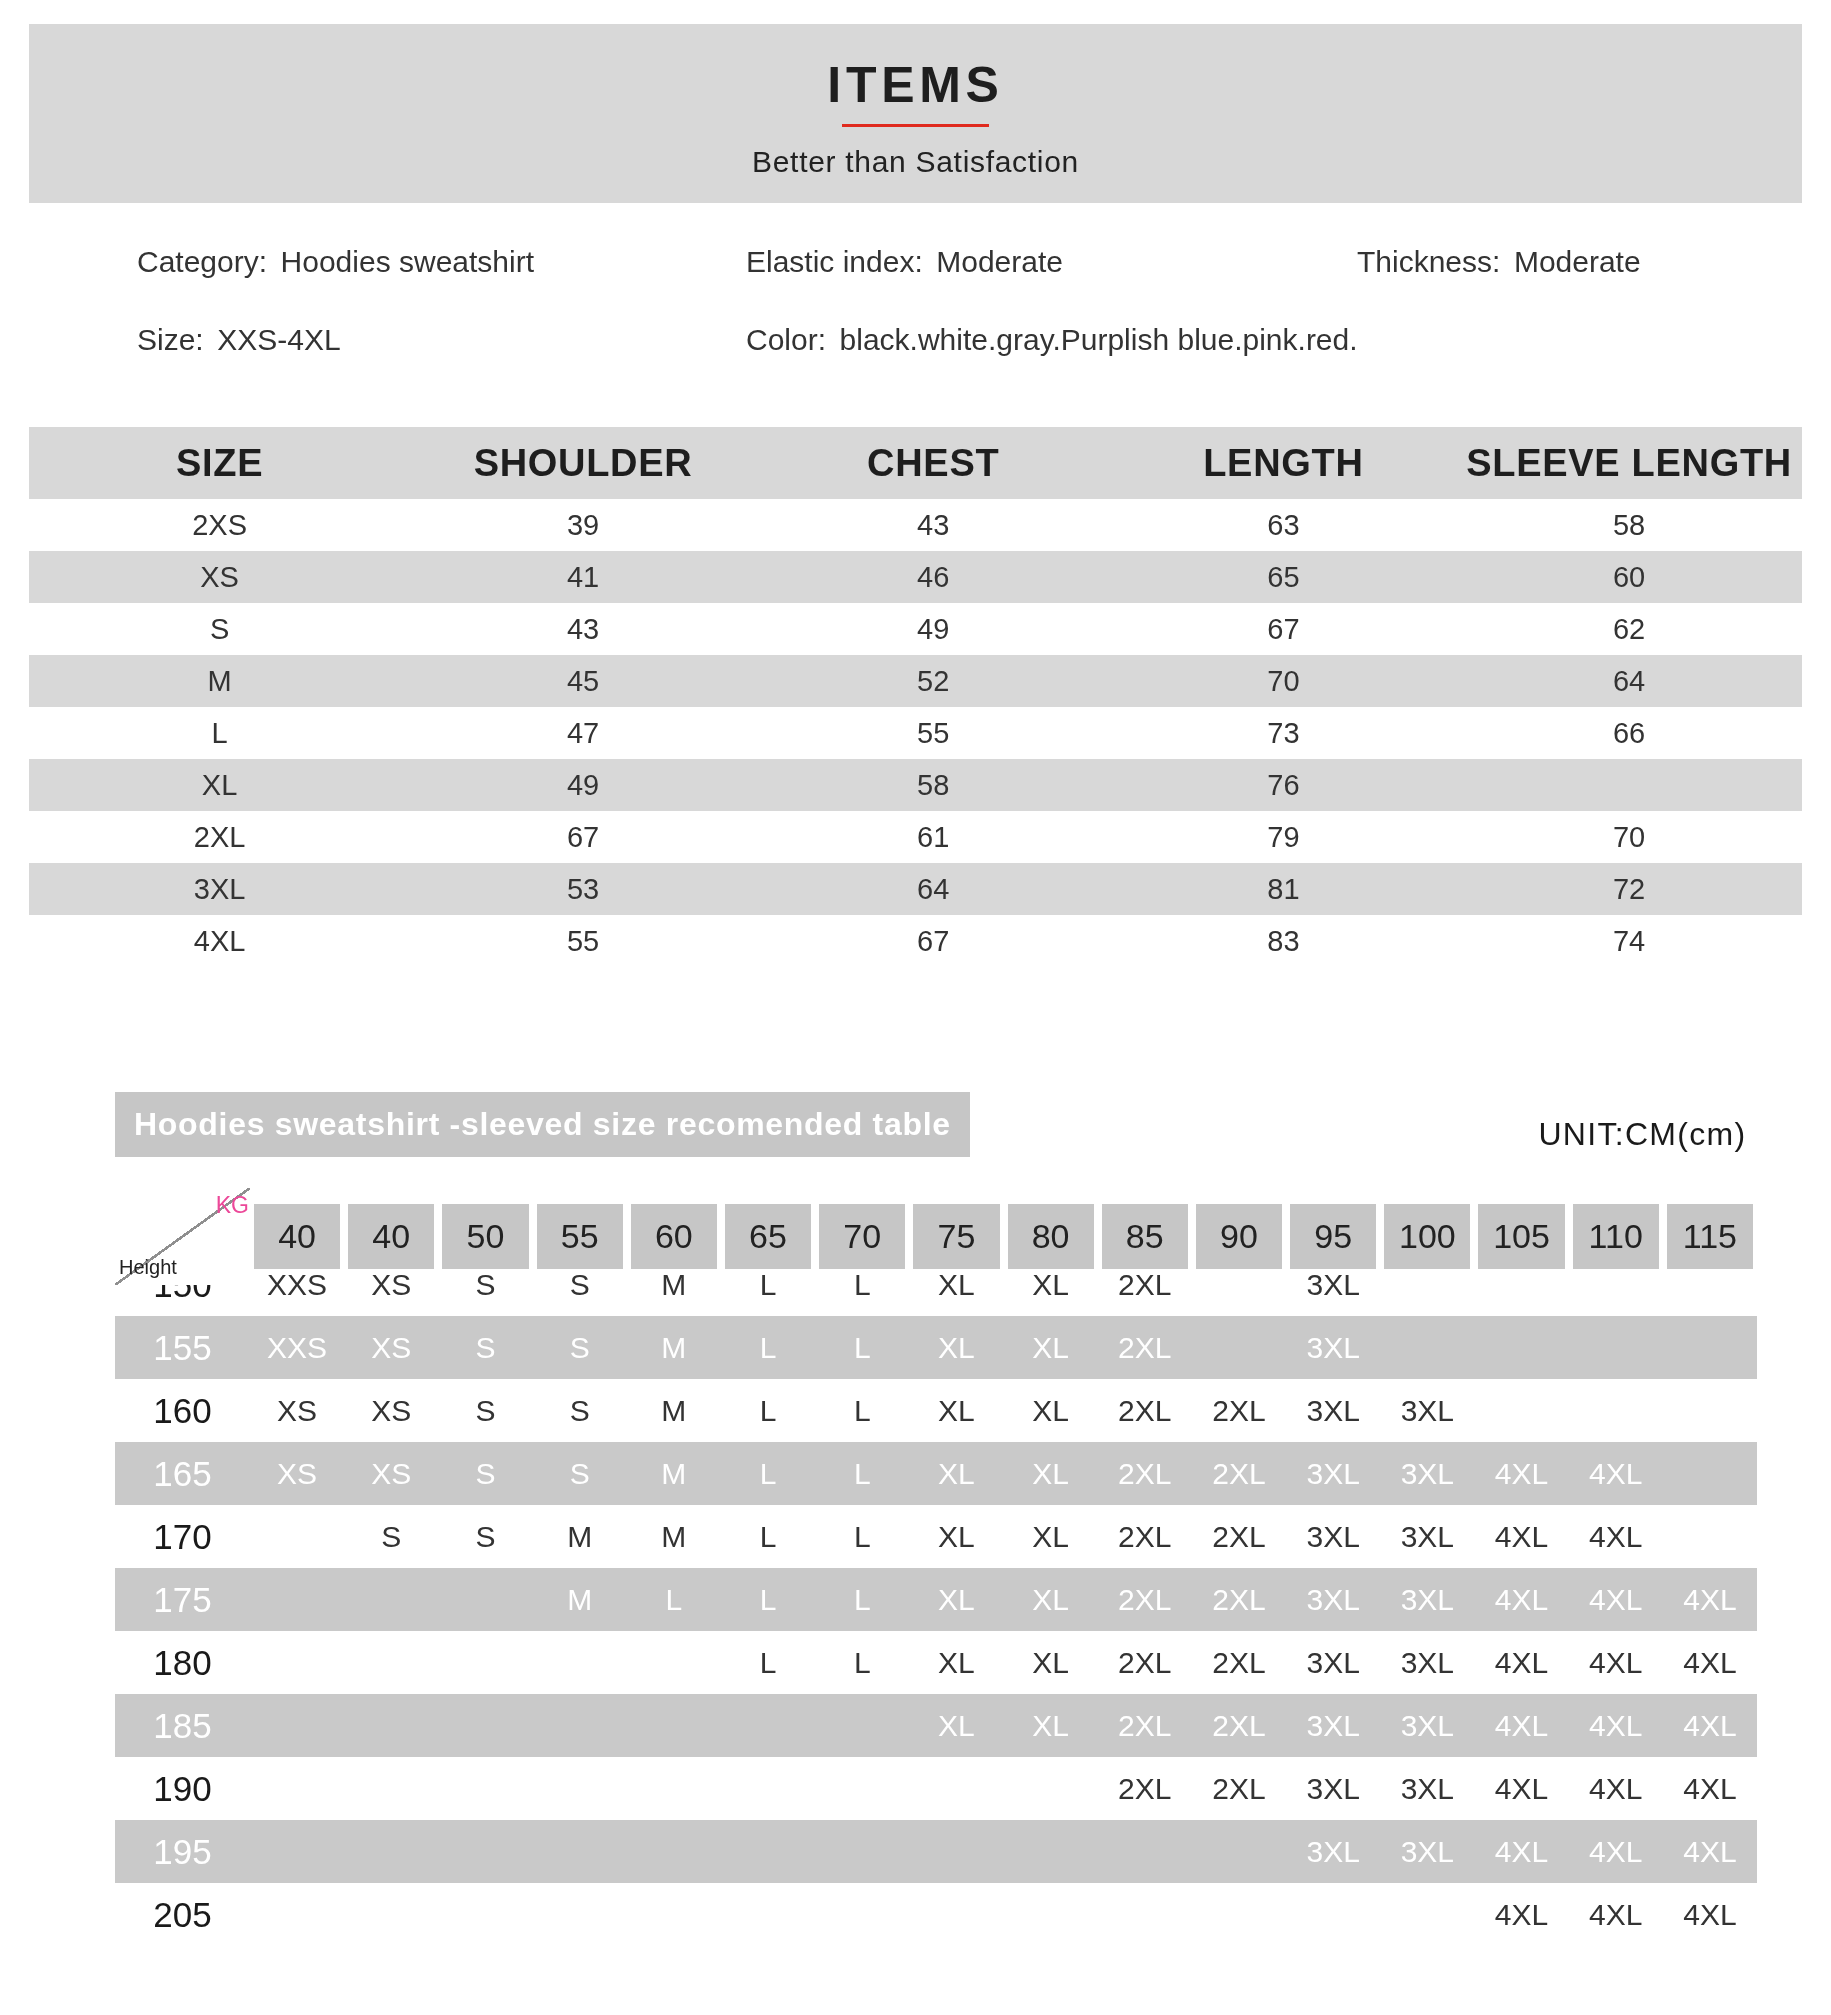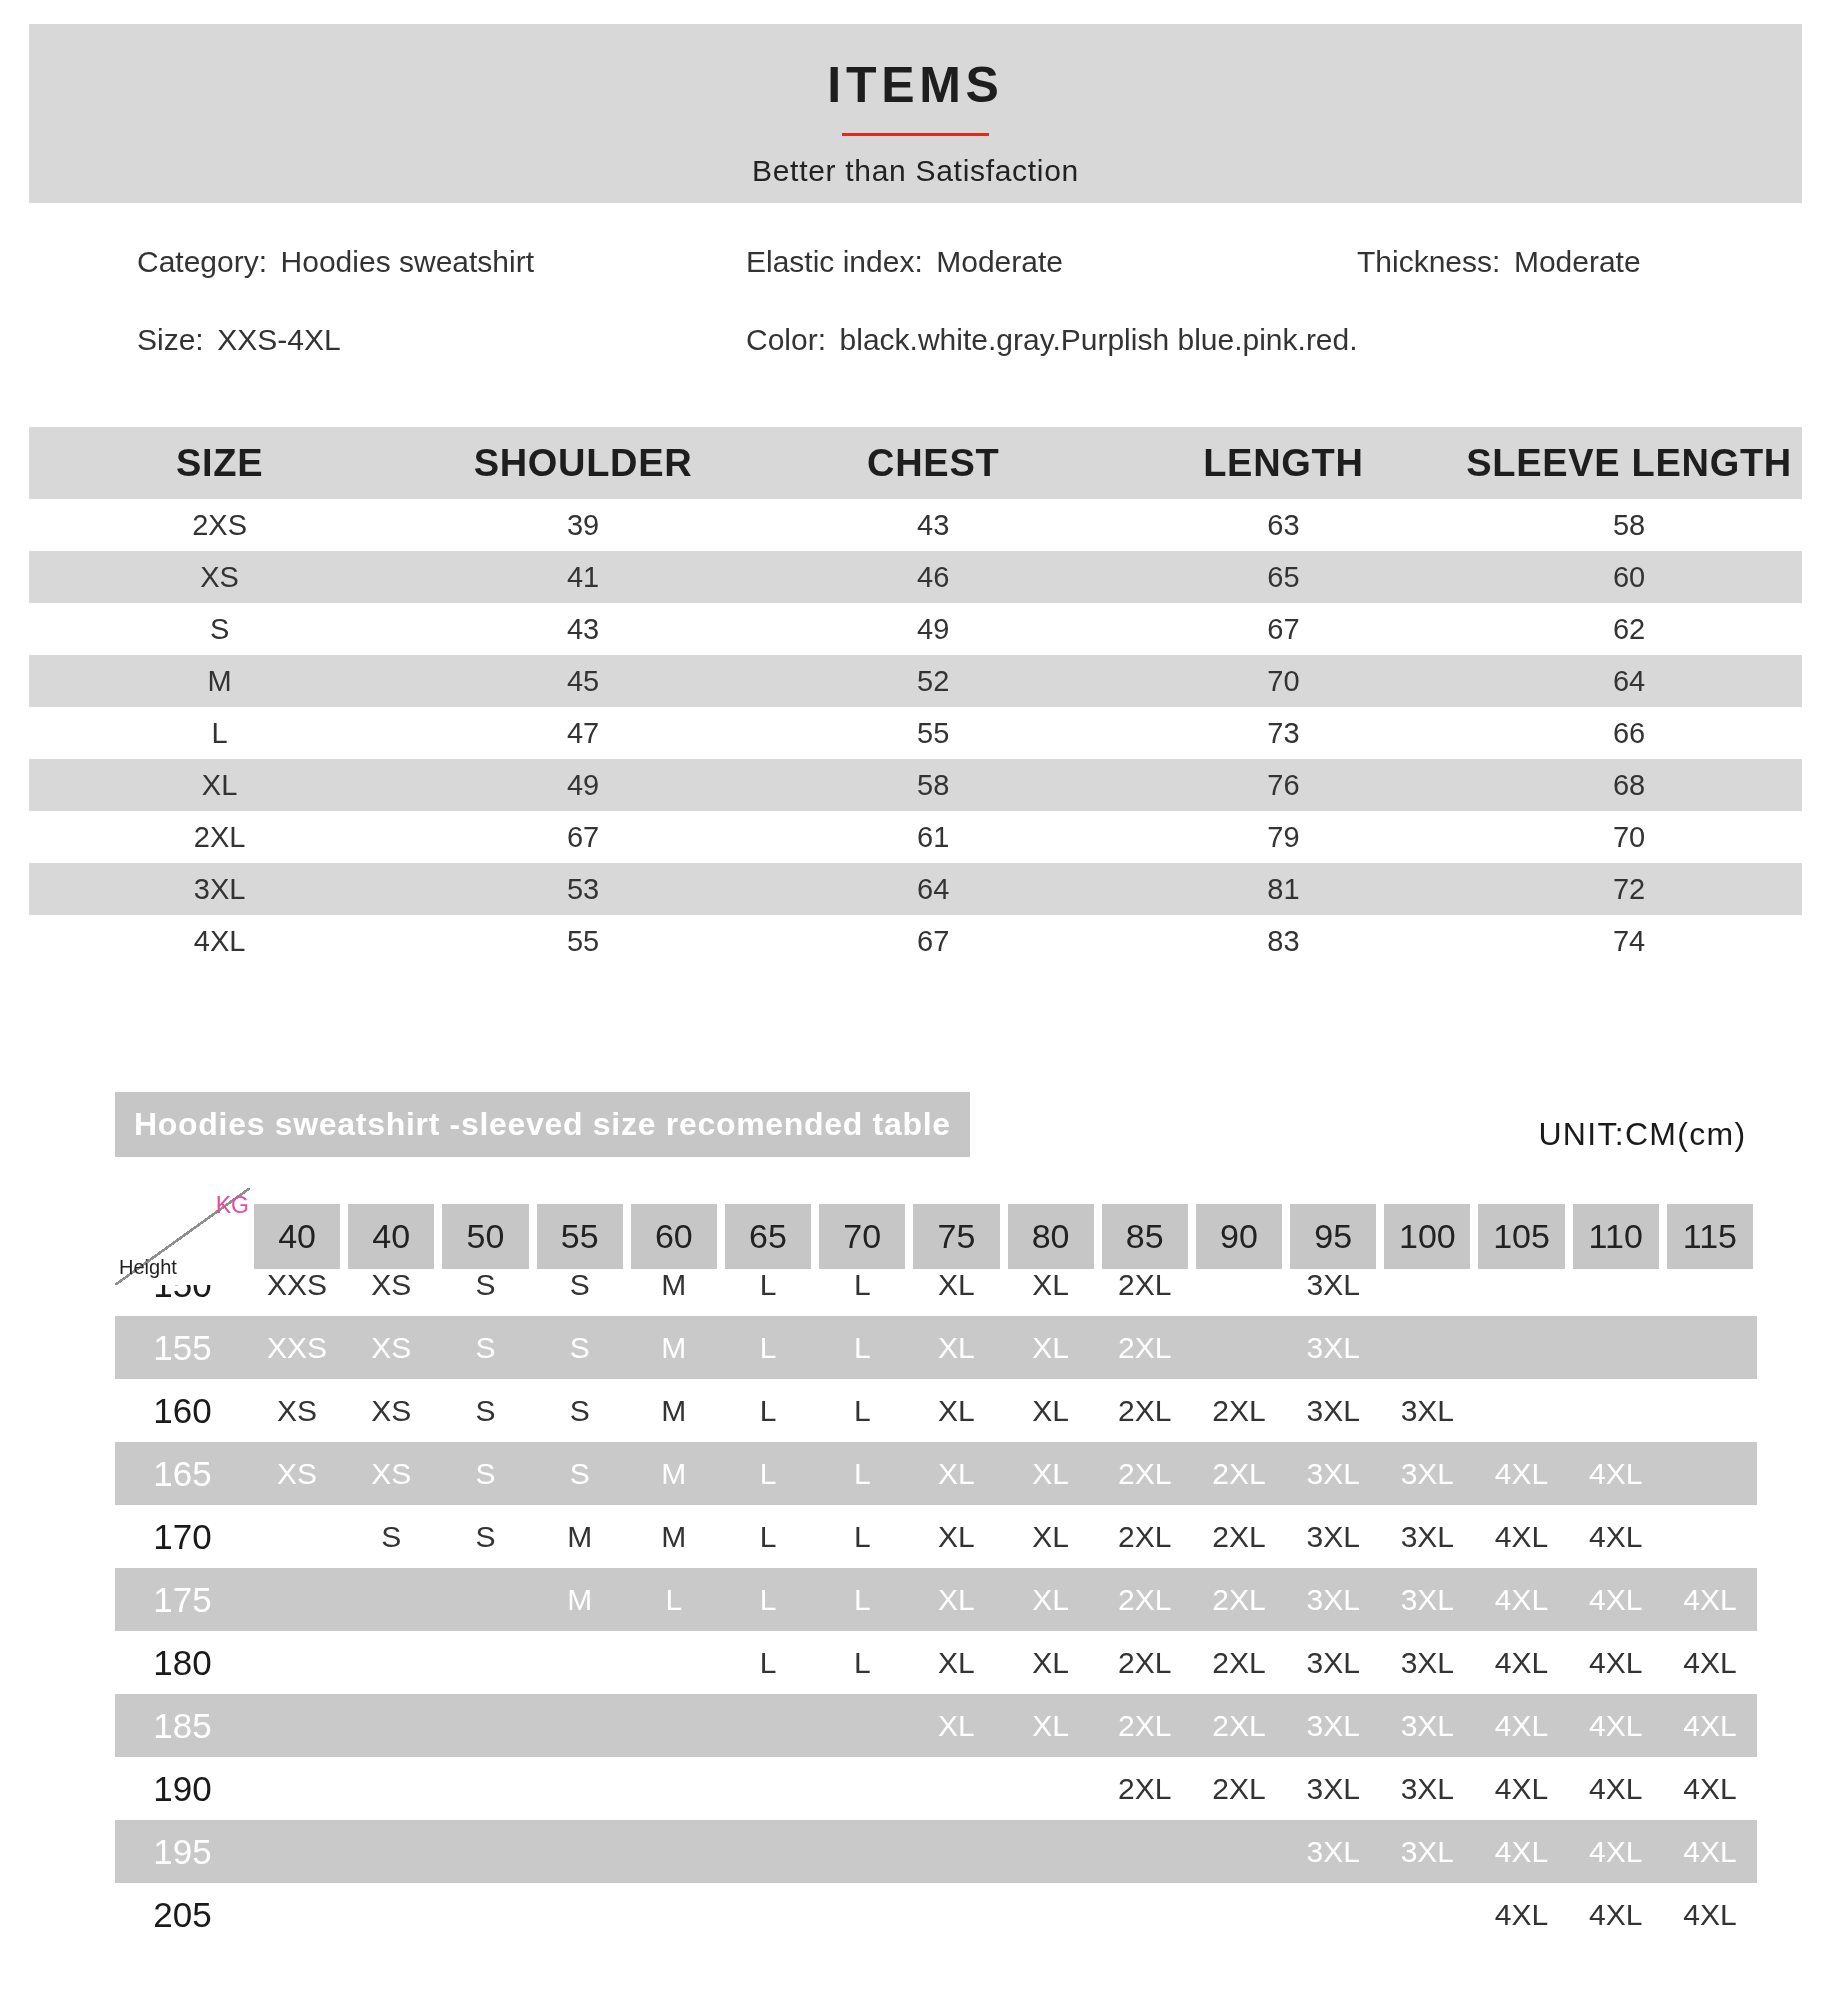--- a/index.html
+++ b/index.html
@@ -18,21 +18,21 @@
     margin: 24px 29px 0;
     height: 179px;
     background: #d8d8d8;
     display: flex;
     flex-direction: column;
     align-items: center;
     justify-content: center;
     padding-top: 4px;
   }
   .hero h1 {
-    margin: 13px;
+    margin: 4px;
     font-size: 50px;
     font-weight: 700;
     letter-spacing: 4.7px;
     color: #1e1e1e;
   }
   .red-line {
     width: 147px;
     height: 3.4px;
     background: #e02a1e;
     margin: 5.4px 0 17.5px;
@@ -226,21 +226,20 @@
           <div class="st-cell">47</div>
           <div class="st-cell">55</div>
           <div class="st-cell">73</div>
           <div class="st-cell">66</div>
         </div>
         <div class="st-row st-data striped">
           <div class="st-cell">XL</div>
           <div class="st-cell">49</div>
           <div class="st-cell">58</div>
           <div class="st-cell">76</div>
-          <div class="st-cell">68</div>
         </div>
         <div class="st-row st-data">
           <div class="st-cell">2XL</div>
           <div class="st-cell">67</div>
           <div class="st-cell">61</div>
           <div class="st-cell">79</div>
           <div class="st-cell">70</div>
         </div>
         <div class="st-row st-data striped">
           <div class="st-cell">3XL</div>

